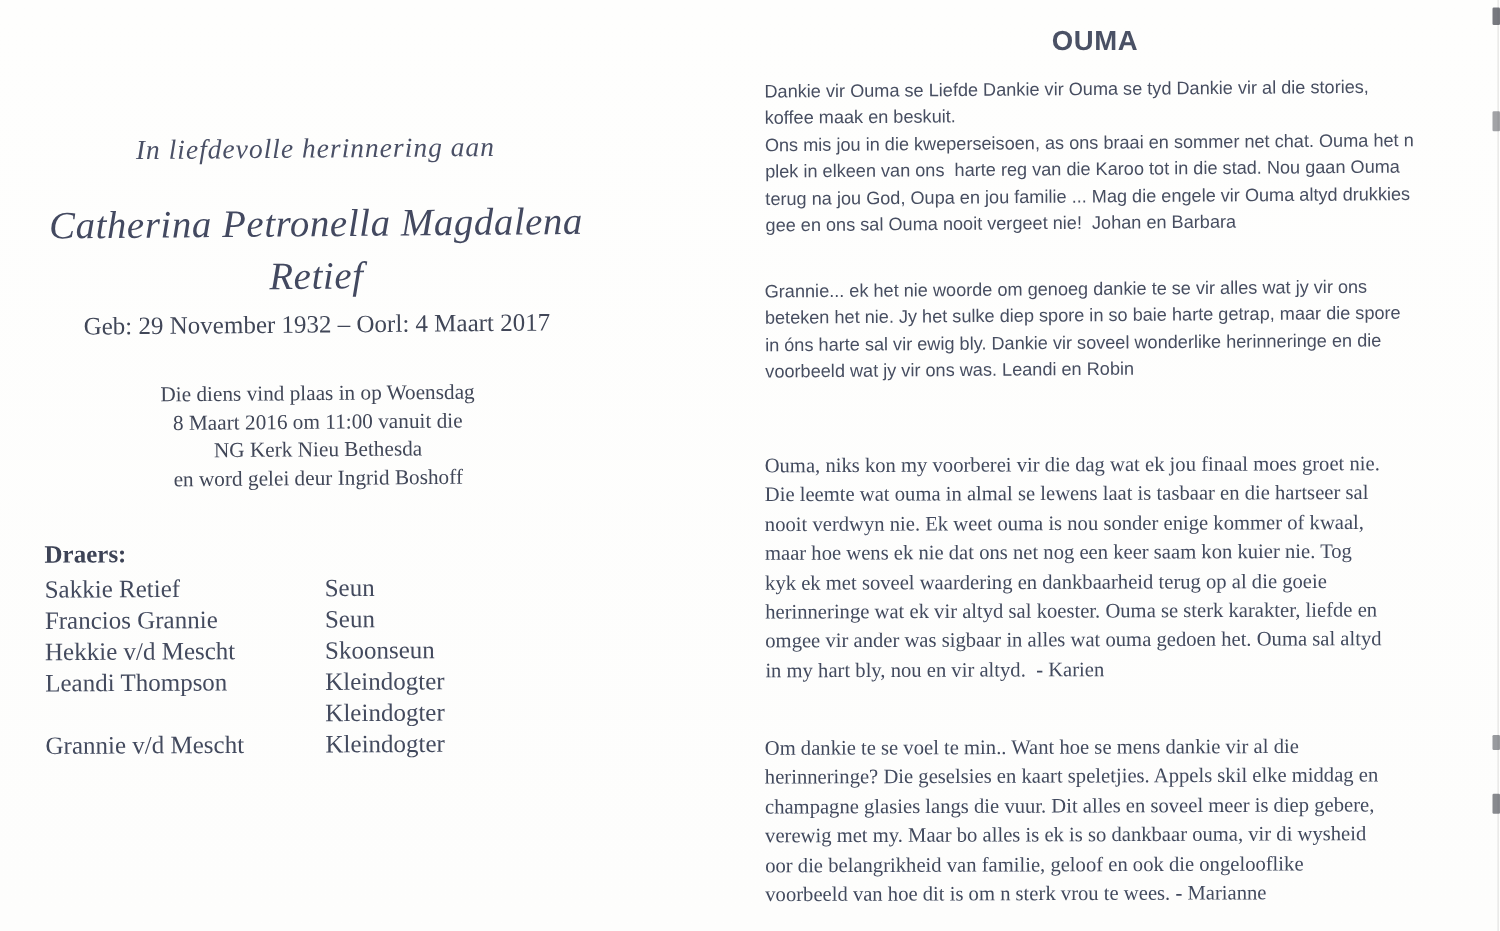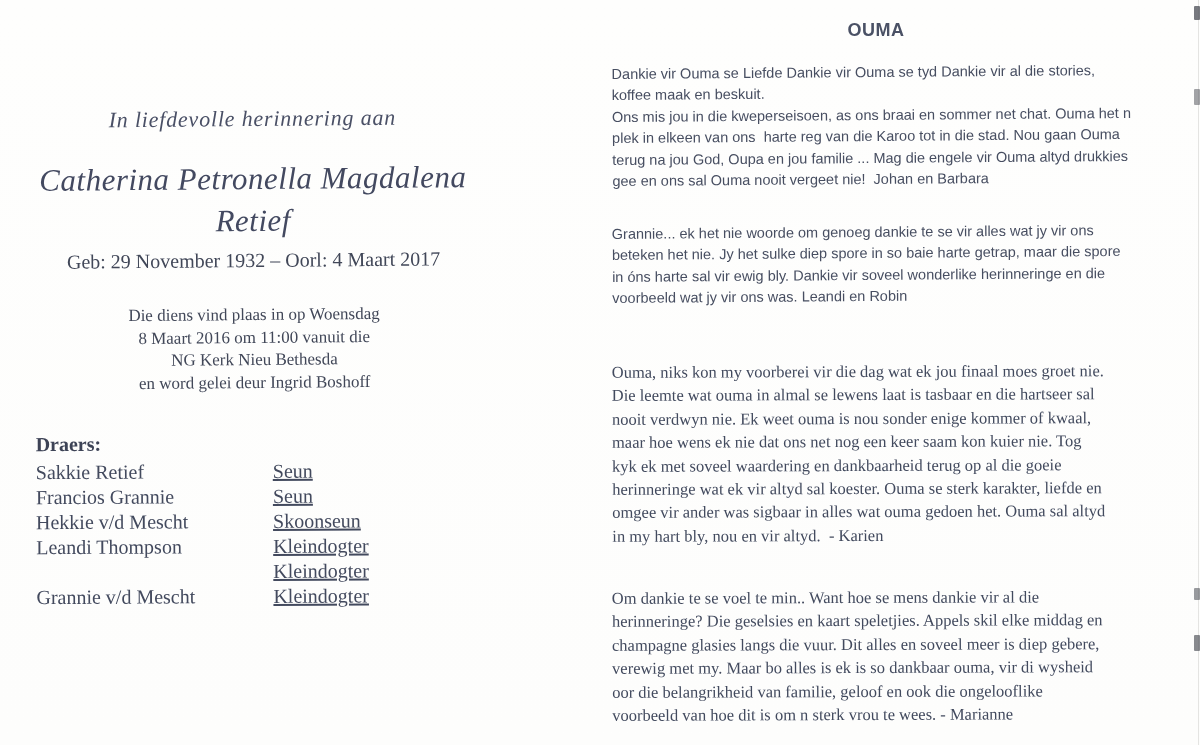--- a/index.html
+++ b/index.html
@@ -50,35 +50,35 @@
     color: #414758;
   }
   .bearers {
     position: absolute; left: 36px; top: 432px; width: 430px;
     font-size: 20px;
     transform: rotate(-0.3deg);
     color: #434a5e;
   }
   .bearers-heading { font-weight: bold; margin-bottom: 4px; color: #3d4356; }
   .bearer-row { position: relative; height: 25px; line-height: 25px; }
-  .bearer-relation { position: absolute; left: 237px; top: 0; text-decoration: underline; }
+  .bearer-relation { position: absolute; left: 224px; top: 0; }
   .thanks {
     position: absolute; left: 36px; top: 628px;
     font-size: 20px;
     color: #3f4558;
   }
   .thanks b { color: #3a4052; }
 
   
   .right-heading {
     position: absolute; left: 612px; top: 20px; width: 528px;
     text-align: center;
     font-family: "Liberation Sans", sans-serif;
     font-weight: bold;
-    font-size: 18px;
+    font-size: 22px;
     letter-spacing: 0.5px;
     color: #4a5165;
   }
   .tribute {
     position: absolute; left: 612px;
     white-space: pre;
     color: #454c60;
   }
   .tribute.sans {
     font-family: "Liberation Sans", sans-serif;

